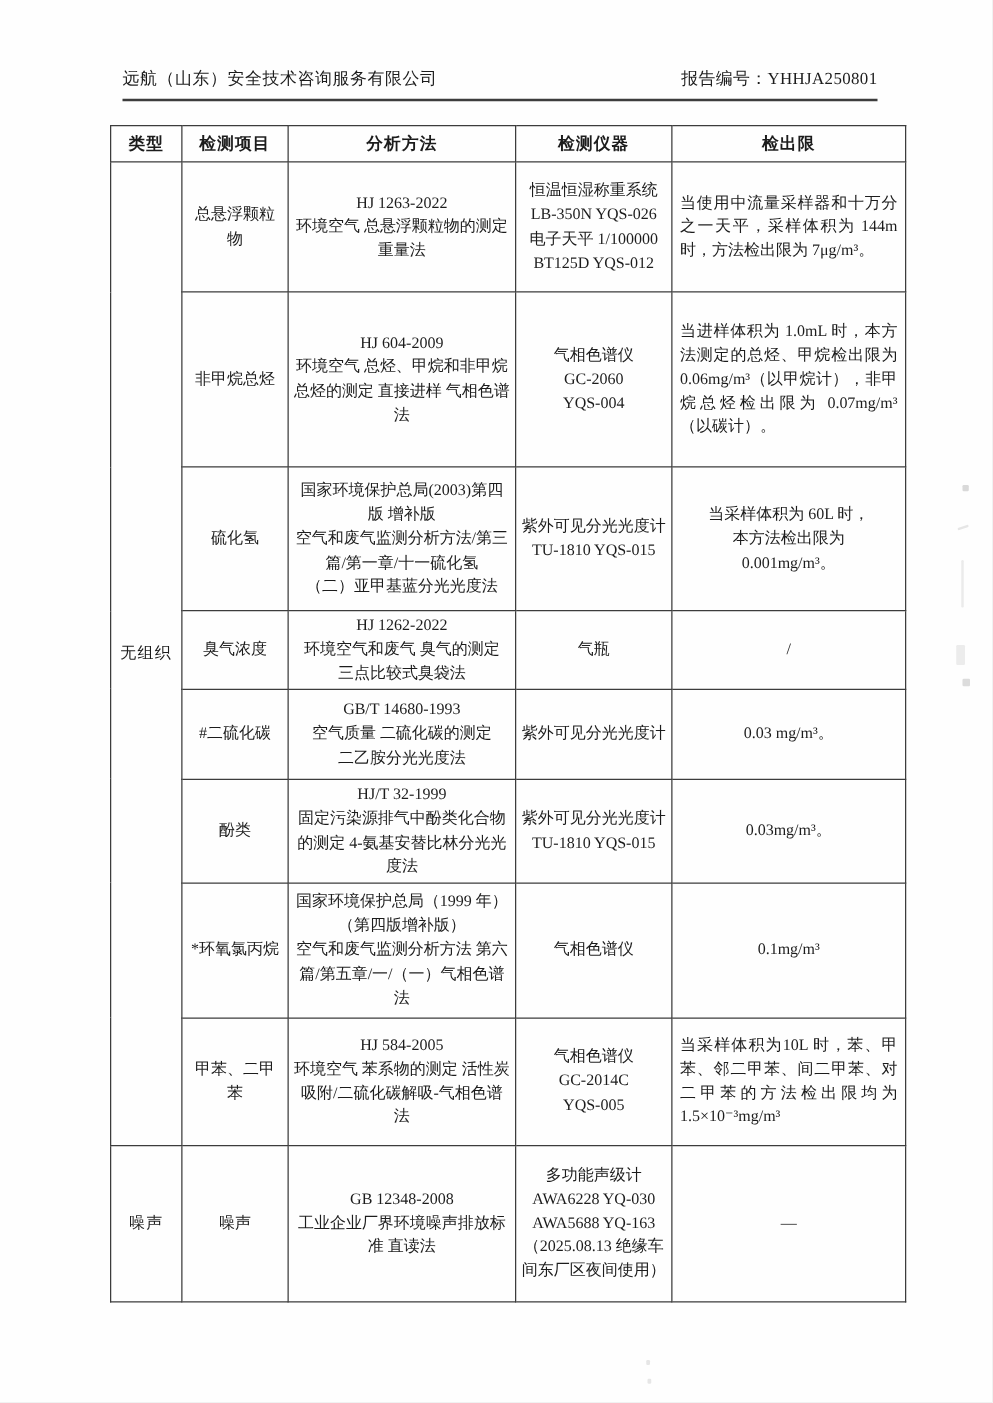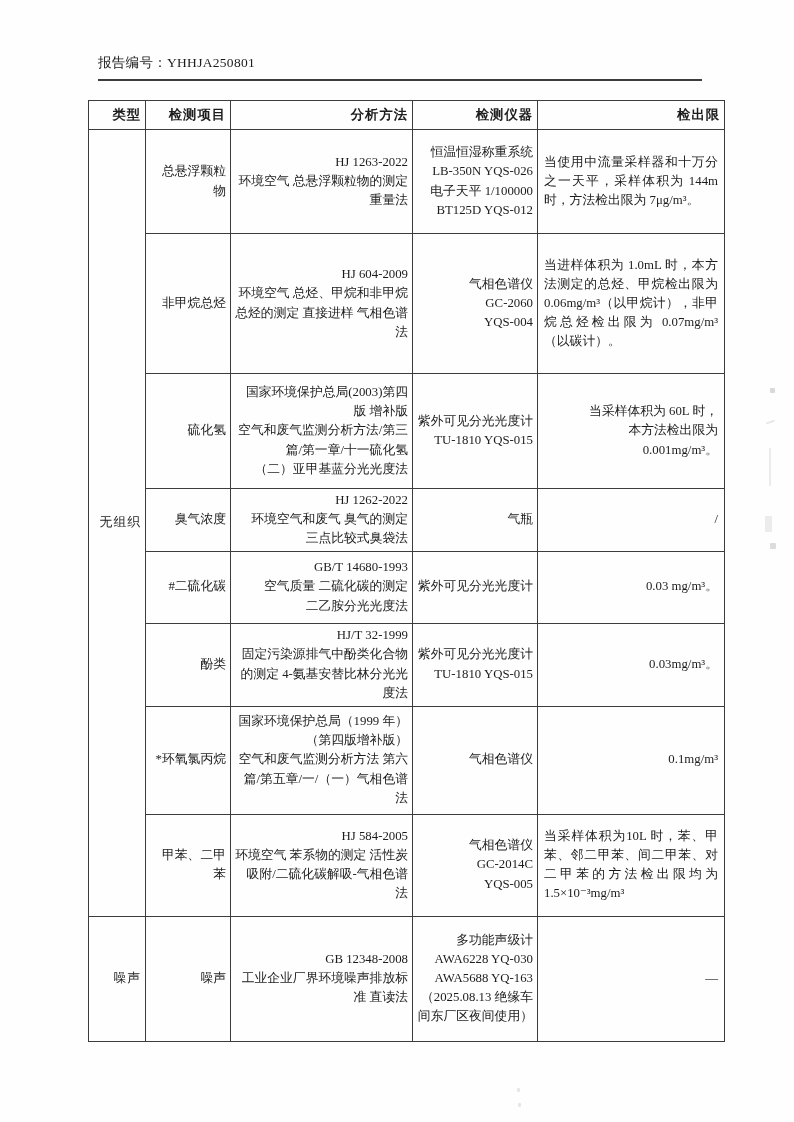--- a/index.html
+++ b/index.html
@@ -24,21 +24,21 @@
   }
   .doc-header .report-no { letter-spacing:.3px; }
   
   table.detect {
     position:absolute; left:88px; top:100px;
     width:636px;
     border-collapse:collapse; table-layout:fixed;
   }
   table.detect th, table.detect td {
     border:1.6px solid #3c3c3c;
-    text-align:right; vertical-align:middle;
+    text-align:center; vertical-align:middle;
     font-size:12.8px; line-height:1.5;
     padding:2px 4px;
     overflow:hidden;
     word-break:break-word;
   }
   table.detect th { font-size:13.3px; font-weight:bold; height:24px; letter-spacing:1px; }
   td.method, td.instrument, td.limit { white-space:pre-line; }
   td.limit.justify { text-align:justify; padding:2px 6px; }
   td.limit.center { padding:2px 6px; }
   td.type-cell { letter-spacing:1px; }
@@ -59,20 +59,21 @@
   .a5 { left:770px; top:543px; width:6px; height:6px; opacity:.5; }
   .a6 { left:517px; top:1088px; width:3px; height:4px; opacity:.35; }
   .a7 { left:518px; top:1103px; width:3px; height:4px; opacity:.35; }
 </style>
 </head>
 <body>
 
 <div class="page">
 
   <div class="doc-header">
+    <span class="company">远航（山东）安全技术咨询服务有限公司</span>
     <span class="report-no">报告编号：YHHJA250801</span>
   </div>
 
   <table class="detect">
     <colgroup>
       <col style="width:57px">
         <col style="width:85px">
         <col style="width:182px">
         <col style="width:125px">
         <col style="width:187px">

